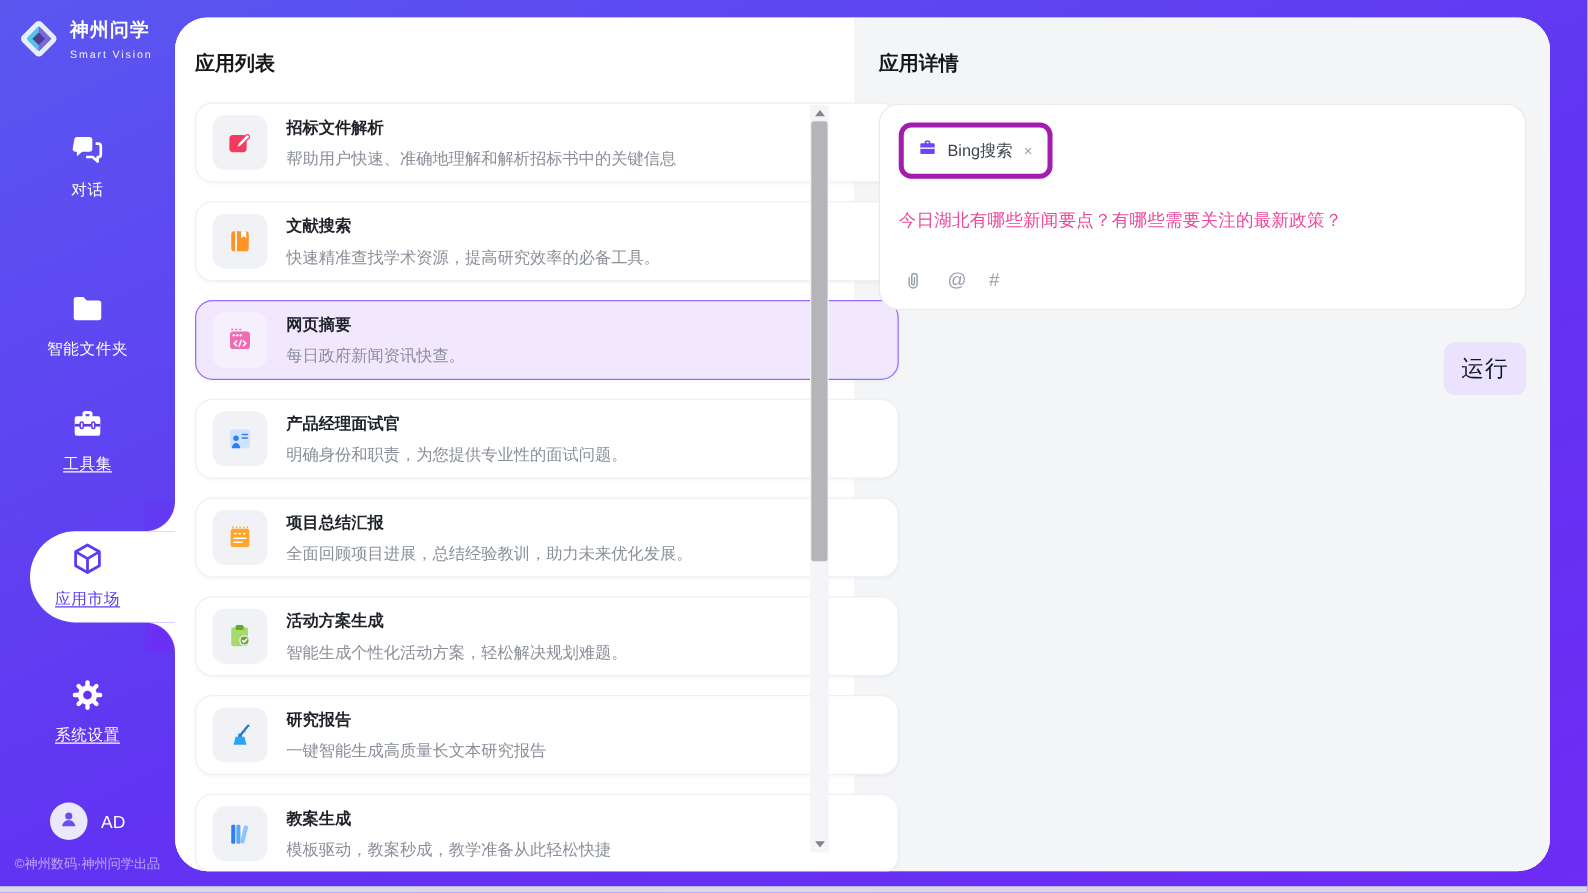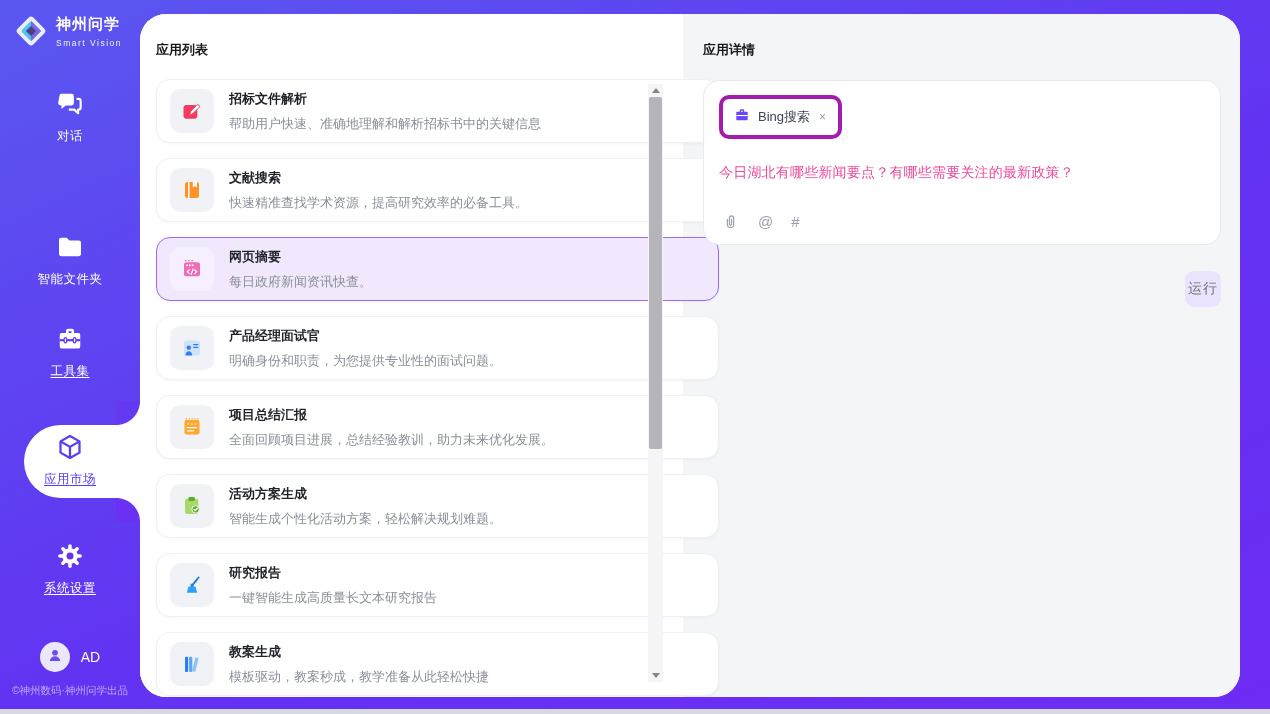--- a/index.html
+++ b/index.html
@@ -30,21 +30,21 @@
   .user-row { position:absolute; bottom:37px; left:0; width:140px; display:flex; align-items:center; justify-content:center; gap:11px; }
   .avatar { width:30px; height:30px; border-radius:50%; background:#ece8fb; display:flex; align-items:center; justify-content:center; }
   .user-name { color:#fff; font-size:14px; }
   .copyright { position:absolute; bottom:11px; width:140px; text-align:center; font-size:10.5px; color:rgba(255,255,255,.55); white-space:nowrap; }
 
   
   .main { position:absolute; left:140px; top:14px; width:1100px; height:683px; background:#fff; border-radius:26px; display:flex; overflow:hidden; }
 
   
   .list-panel { width:543px; position:relative; padding:27px 0 0 16px; background:#fff; }
-  .panel-title { font-size:13px; font-weight:bold; color:#17181a;font-family:Liberation Serif, serif; }
+  .panel-title { font-size:16px; font-weight:bold; color:#17181a;font-family:Liberation Serif, serif; }
   .cards { margin-top:20px; width:489px; }
   .app-card { width:563px; height:64px; border:1px solid #eef0f3; border-radius:14px; margin-bottom:15px;
       display:flex; align-items:center; gap:15px; padding:0 13px; background:#fff;
       box-shadow:0 1px 3px rgba(30,30,60,.04); cursor:pointer; }
   .app-card.selected { background:#f1e8fe; border:1px solid #9a6bfa; }
   .tile { width:44px; height:44px; min-width:44px; border-radius:10px; background:#f1f2f6; display:flex; align-items:center; justify-content:center; }
   .app-card.selected .tile { background:#f6effe; }
   .card-text { overflow:hidden; }
   .card-title { font-size:13px; font-weight:bold; color:#1f2329; }
   .card-desc { font-size:13px; color:#8a8f99; margin-top:7px; white-space:nowrap; }
@@ -61,21 +61,21 @@
   .detail-panel { flex:1; background:#f4f5f7; padding:27px 19px 0 20px; }
   .input-card { margin-top:21px; height:165px; background:#fff; border:1px solid #e9e9ee; border-radius:16px; position:relative; padding:14px 15px; }
   .tool-tag { display:inline-flex; align-items:center; gap:8px; padding:8px 11px; background:#fff; border:4px solid #a21caf;
       border-radius:10px; box-shadow:0 1px 2px rgba(30,30,60,.04); }
   .tag-label { font-size:13px; color:#3d4350; }
   .tag-close { font-size:12px; color:#9ba0aa; cursor:pointer; padding:0 1px; }
   .query-text { margin-top:25px; font-size:14px; color:#ec4899; letter-spacing:.2px; }
   .composer-row { position:absolute; left:17px; bottom:13px; display:flex; align-items:center; gap:18px; color:#9aa0ab; }
   .composer-sym { font-size:15px; color:#9aa0ab; cursor:pointer; }
   .run-row { display:flex; justify-content:flex-end; margin-top:26px; }
-  .run-btn { background:#ebe2fd; color:#737373; border:none; font-size:14px; padding:9px 3px; border-radius:9px; cursor:pointer;
+  .run-btn { background:#ebe2fd; color:#0f172a; border:none; font-size:18px; padding:9px 14px; border-radius:9px; cursor:pointer;
       font-family:inherit; letter-spacing:1px; }
 </style>
 </head>
 <body>
 
 <div class="sidebar">
 
   <div class="logo">
     <span>
       <svg width="36" height="36" viewBox="0 0 24 24">
@@ -86,21 +86,21 @@
           <rect x="9.6" y="9.6" width="4.8" height="4.8" fill="#4a3f8f"></rect>
         </g>
       </svg>
     </span>
     <span class="logo-text">
       <span class="logo-title">神州问学</span>
       <span class="logo-sub">Smart Vision</span>
     </span>
   </div>
 
-  <div class="nav-item" style="top:89px">
+  <div class="nav-item" style="top:105px">
     <span>
       <svg width="30" height="30" viewBox="0 0 24 24">
         <path d="M3.5 5.6A1.9 1.9 0 0 1 5.4 3.7h7.8a1.9 1.9 0 0 1 1.9 1.9v5.6a1.9 1.9 0 0 1-1.9 1.9H8.6l-3.4 2.9v-2.9h-.8a1.9 1.9 0 0 1-1.9-1.9z" fill="#fff"></path>
         <path d="M17.2 7.9h1.6a1.7 1.7 0 0 1 1.7 1.7v5.2a1.7 1.7 0 0 1-1.7 1.7h-.3v2.8l-3.2-2.8h-4.2" fill="none" stroke="#fff" stroke-width="1.7" stroke-linejoin="round"></path>
       </svg>
     </span>
     <span class="nav-label">对话</span>
   </div>
 
   <div class="nav-item" style="top:232px">

